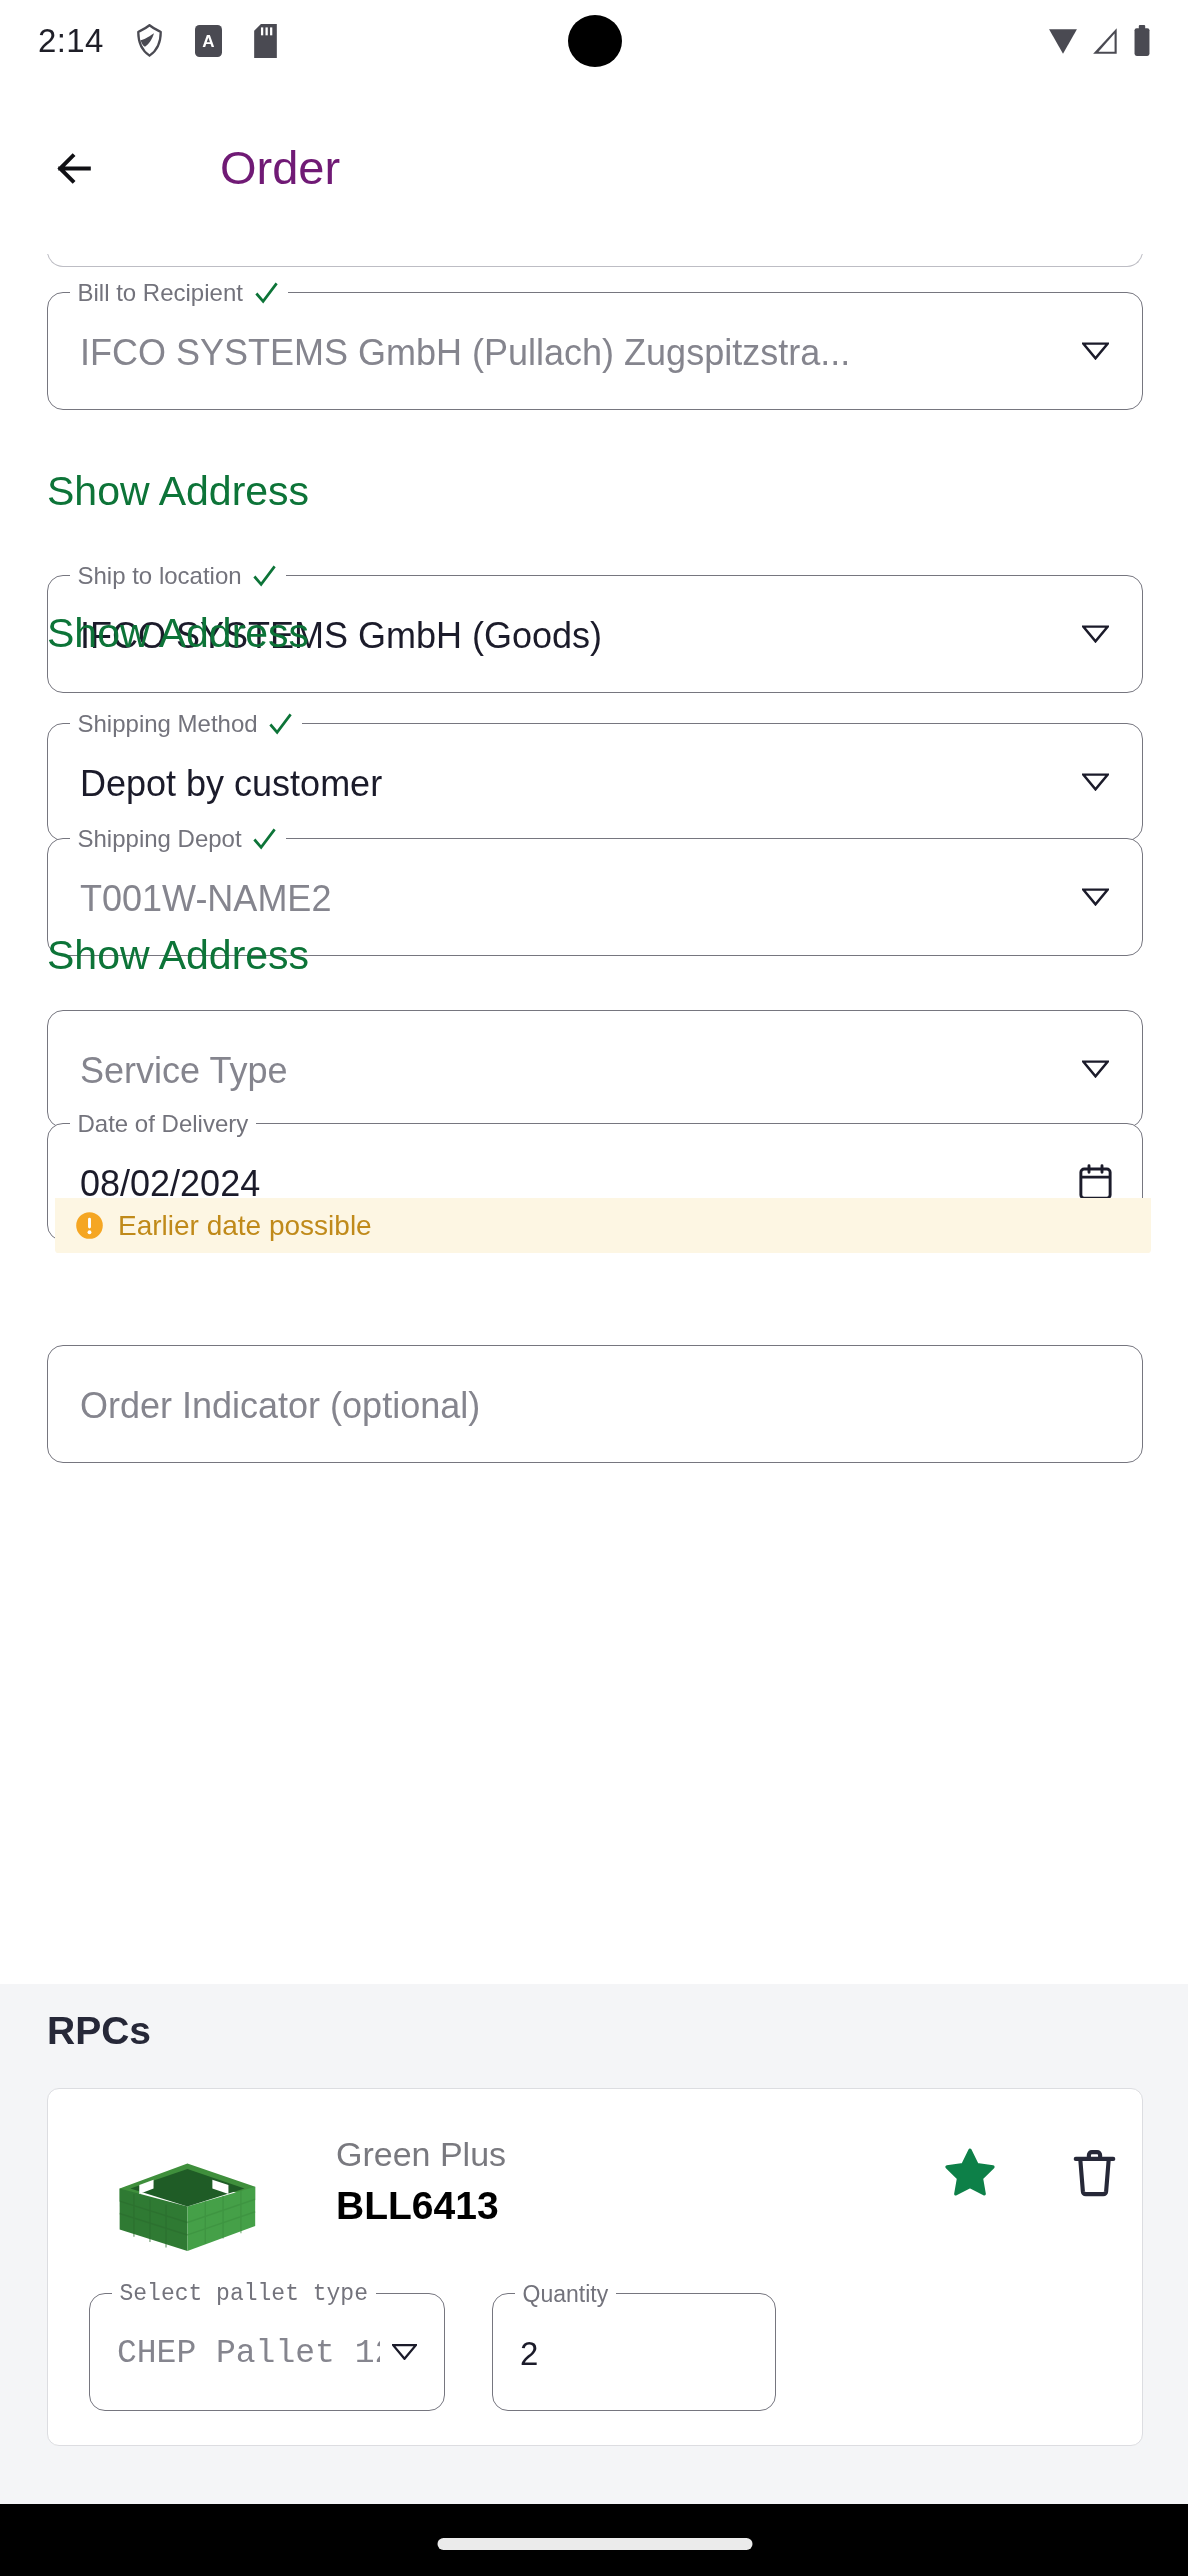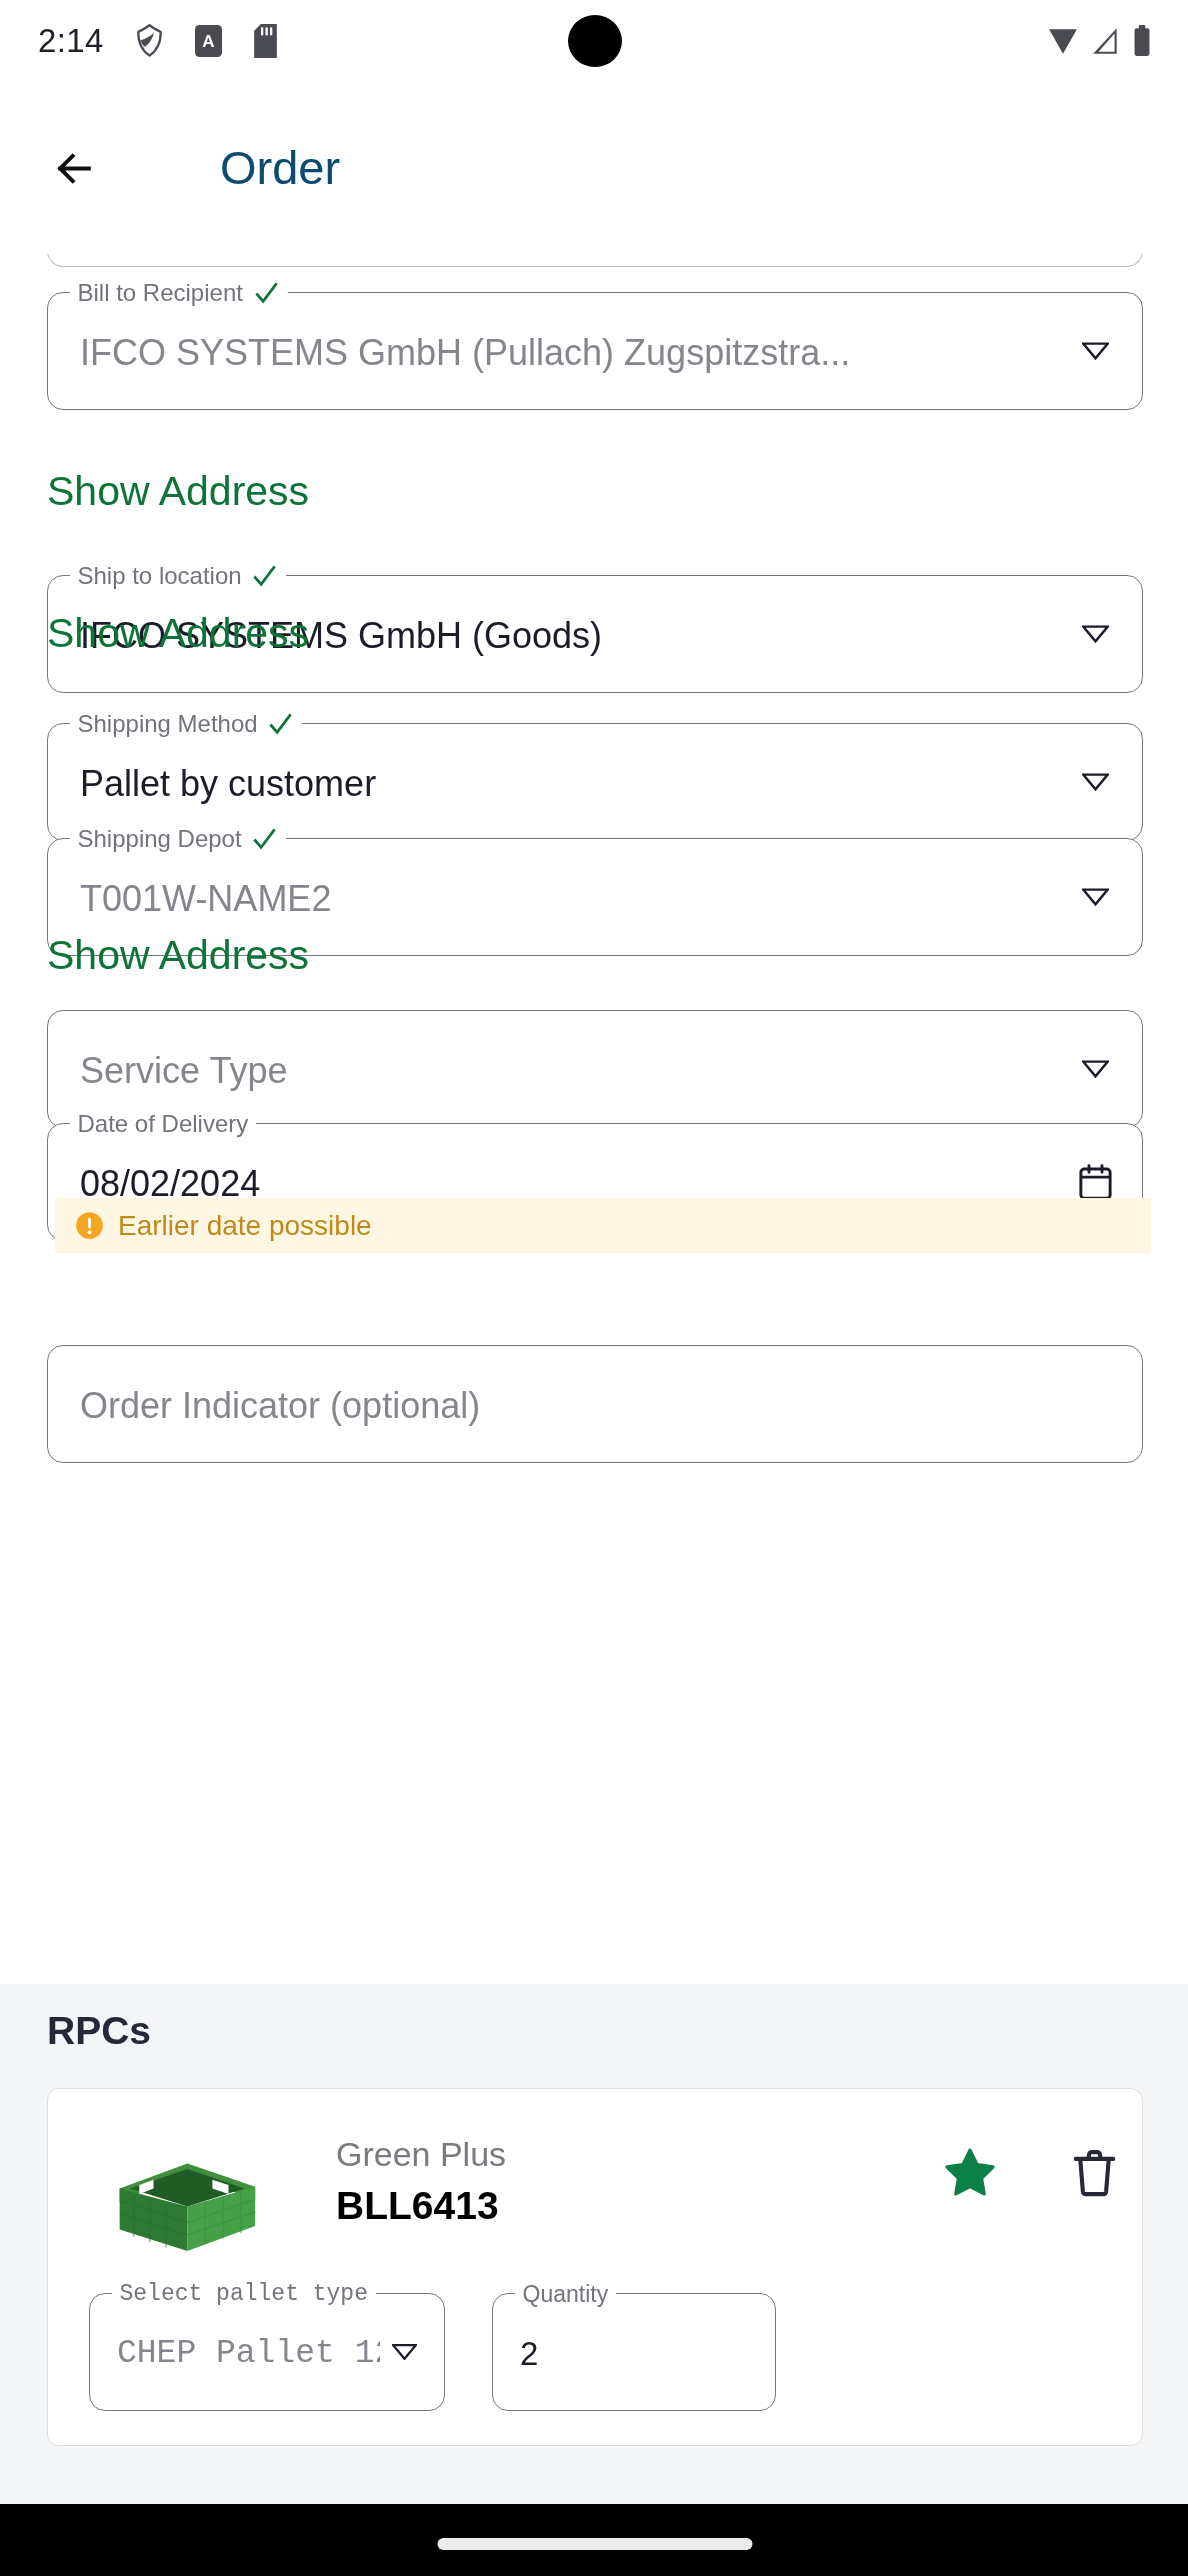--- a/index.html
+++ b/index.html
@@ -88,21 +88,21 @@
     left: 38px; top: 50px;
     width: 72px; height: 72px;
     display: flex; align-items: center; justify-content: center;
     cursor: pointer;
   }
   .back-btn svg { width: 43px; height: 43px; display:block; }
   .app-title {
     position: absolute;
     left: 220px; top: 51px;
     font-size: 47px;
-    color: #0c4a6e;
+    color: #701a75;
     line-height: 70px;
     font-family: "Liberation Sans", sans-serif;
   }
 
   
   .scroll-body {
     position: absolute;
     top: 254px; left: 0;
     width: 1189px;
     height: 2250px;
@@ -429,21 +429,21 @@
 
     <div class="field" style="top:469px;">
       <div class="field-legend">
         <span class="lbl">Shipping Method</span>
         <span>
           <svg class="check-ic" viewBox="0 0 24 24">
             <path d="M3 12 L9 19 L21 3" fill="none" stroke="#0d7438" stroke-width="2.4"></path>
           </svg>
         </span>
       </div>
-      <div class="field-value">Pallet by customer</div>
+      <div class="field-value">Depot by customer</div>
       <div class="caret">
         <svg viewBox="0 0 22 14">
             <path d="M1 1 L21 1 L11 13 Z" fill="none" stroke="#1b1b2a" stroke-width="2"></path>
           </svg>
       </div>
     </div>
 
     <div class="field" style="top:584px;">
       <div class="field-legend">
         <span class="lbl">Shipping Depot</span>

